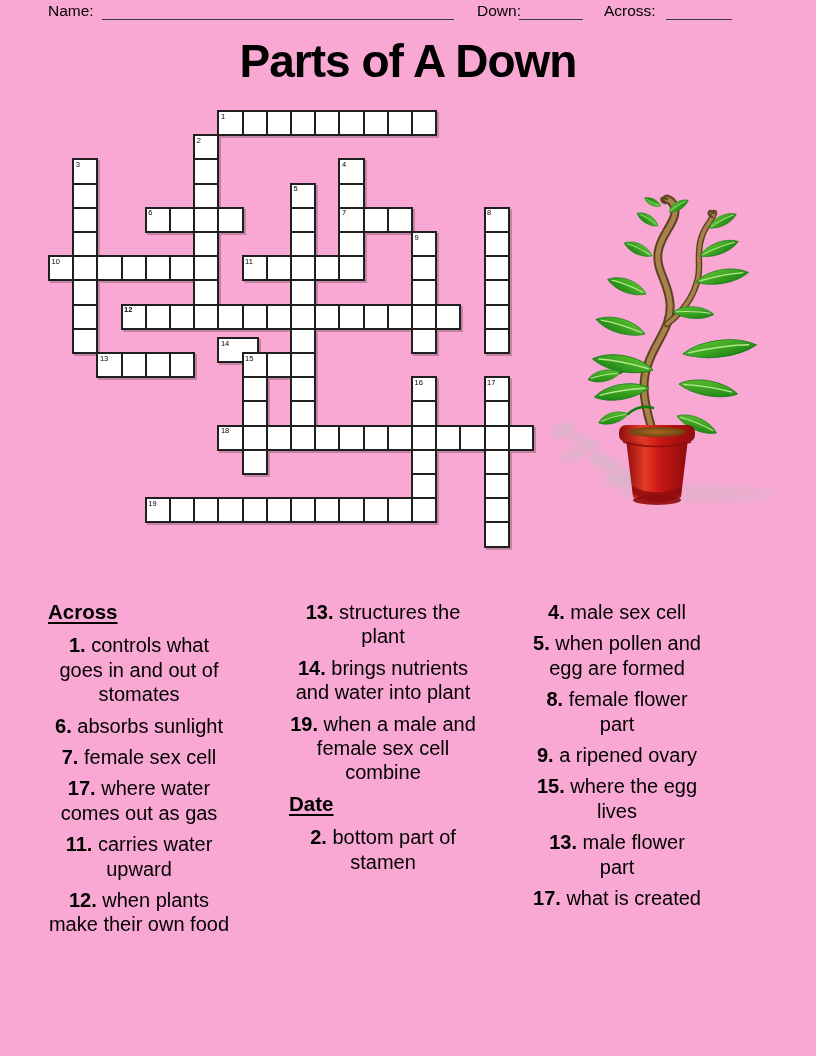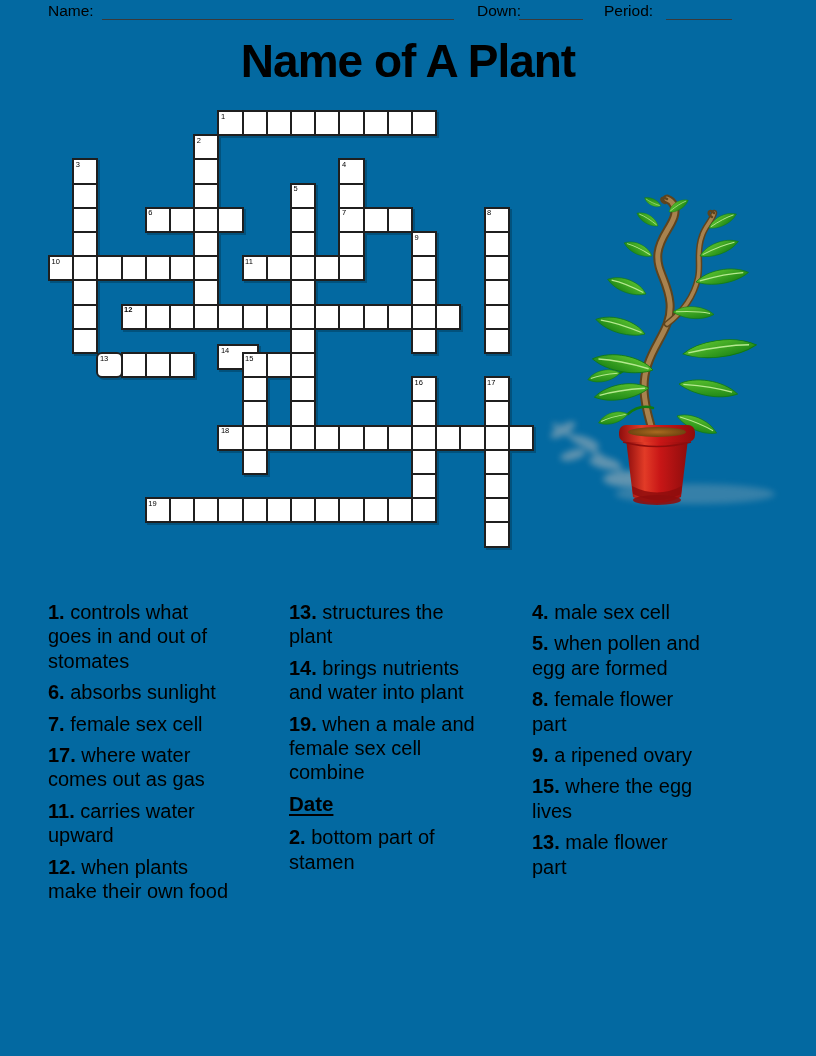--- a/index.html
+++ b/index.html
@@ -3,21 +3,21 @@
 <meta charset="utf-8">
 <style>
   :root{
     --pot-red:#c81616; --pot-red-dark:#8e0d0d; --pot-red-light:#e23b27;
     --soil-brown:#a96a1f; --soil-brown-dark:#6f4410;
     --stem-brown:#a8824e; --stem-brown-dark:#5e441e;
     --leaf-green:#66cc33; --leaf-green-dark:#117a11; --leaf-vein:#b5e98f;
     --shadow-gray:#bdbdbd; --grid-line:#1f1f1f; --text:#000000;
   }
   html,body{margin:0;padding:0;background:#ffffff;}
-  .page{position:relative;width:816px;height:1056px;background:#0369a1;overflow:hidden;
+  .page{position:relative;width:816px;height:1056px;background:#f9a8d4;overflow:hidden;
         font-family:"Liberation Sans",sans-serif;color:var(--text);}
   
   .hdr-label{position:absolute;top:2px;font-size:15.5px;}
   .hdr-line{position:absolute;top:1px;height:18px;border-bottom:1.6px solid #3a3a3a;}
   #name-label{left:48px;} #name-line{left:102px;width:352px;}
   #date-label{left:477px;} #date-line{left:519px;width:64px;}
   #period-label{left:604px;} #period-line{left:666px;width:66px;}
   
   .title{position:absolute;left:0;top:34px;width:816px;text-align:center;
          font-size:46px;font-weight:600;letter-spacing:-1px;}
@@ -30,36 +30,36 @@
         font-family:"Liberation Sans",sans-serif;}
   
   .plant{position:absolute;left:533px;top:172px;}
   
   .clue-col{position:absolute;top:600px;font-size:20px;line-height:24.4px;}
   #clue-col-1{left:48px;width:182px;}
   #clue-col-2{left:289px;width:188px;}
   #clue-col-3{left:532px;width:170px;}
   .clue-head{font-size:20.5px;font-weight:bold;text-decoration:underline;
              text-underline-offset:3px;margin:0 0 9px 0;}
-  .clue{margin:0 0 7px 0;}
+  .clue{margin:0 0 7px 0;text-align:center;}
   .clue b{font-weight:bold;}
 </style>
 </head>
 <body>
 
 <div class="page">
 
   <span class="hdr-label" id="name-label">Name:</span>
   <span class="hdr-line" id="name-line"></span>
   <span class="hdr-label" id="date-label">Down:</span>
   <span class="hdr-line" id="date-line"></span>
-  <span class="hdr-label" id="period-label">Period:</span>
+  <span class="hdr-label" id="period-label">Across:</span>
   <span class="hdr-line" id="period-line"></span>
 
-  <div class="title">Name of A Plant</div>
+  <div class="title">Parts of A Down</div>
 
   <div class="grid">
       <div class="cell" style="left: 217.4px; top: 110px;">
         <span class="cnum">1</span>
       </div>
       <div class="cell" style="left: 241.6px; top: 110px;"></div>
       <div class="cell" style="left: 265.8px; top: 110px;"></div>
       <div class="cell" style="left: 290px; top: 110px;"></div>
       <div class="cell" style="left: 314.2px; top: 110px;"></div>
       <div class="cell" style="left: 338.4px; top: 110px;"></div>
@@ -148,27 +148,27 @@
       <div class="cell" style="left: 144.8px; top: 303.6px;"></div>
       <div class="cell" style="left: 169px; top: 303.6px;"></div>
       <div class="cell" style="left: 217.4px; top: 303.6px;"></div>
       <div class="cell" style="left: 241.6px; top: 303.6px;"></div>
       <div class="cell" style="left: 265.8px; top: 303.6px;"></div>
       <div class="cell" style="left: 314.2px; top: 303.6px;"></div>
       <div class="cell" style="left: 338.4px; top: 303.6px;"></div>
       <div class="cell" style="left: 362.6px; top: 303.6px;"></div>
       <div class="cell" style="left: 386.8px; top: 303.6px;"></div>
       <div class="cell" style="left: 435.2px; top: 303.6px;"></div>
-      <div class="cell" style="left: 96.4px; top: 352px; border-radius: 6px;">
+      <div class="cell" style="left: 96.4px; top: 352px;">
         <span class="cnum">13</span>
       </div>
       <div class="cell" style="left: 120.6px; top: 352px;"></div>
       <div class="cell" style="left: 144.8px; top: 352px;"></div>
       <div class="cell" style="left: 169px; top: 352px;"></div>
-      <div class="cell" style="left: 217.4px; top: 344px; padding-left: 38px;">
+      <div class="cell" style="left: 217.4px; top: 337px; padding-left: 38px;">
         <span class="cnum">14</span>
       </div>
       <div class="cell" style="left: 241.6px; top: 352px;">
         <span class="cnum">15</span>
       </div>
       <div class="cell" style="left: 265.8px; top: 352px;"></div>
       <div class="cell" style="left: 241.6px; top: 376.2px;"></div>
       <div class="cell" style="left: 241.6px; top: 400.4px;"></div>
       <div class="cell" style="left: 241.6px; top: 424.6px;"></div>
       <div class="cell" style="left: 241.6px; top: 448.8px;"></div>
@@ -285,20 +285,21 @@
       <path d="M93,267 L100,325 Q124,337 148,325 L155,267 Z" fill="url(#potG)"></path>
       <path d="M99,314 Q124,327 149,314 L148,322 Q124,334 100,322 Z" style="fill:var(--pot-red-dark)" opacity="0.85"></path>
       <ellipse cx="124" cy="328" rx="24" ry="5" style="fill:var(--pot-red-dark)" opacity="0.9"></ellipse>
       <rect x="86" y="253" width="76" height="17" rx="7" fill="url(#potG)"></rect>
       <path d="M90,270 Q124,279 158,270" style="stroke:var(--pot-red-dark)" stroke-width="1.5" fill="none"></path>
       <ellipse cx="124" cy="260" rx="29" ry="5" fill="url(#soilG)"></ellipse>
     </g>
   </svg>
 
   <div class="clue-col" id="clue-col-1">
+      <div class="clue-head">Across</div>
       <p class="clue"><b>1.</b> controls what goes in and out of stomates</p>
       <p class="clue"><b>6.</b> absorbs sunlight</p>
       <p class="clue"><b>7.</b> female sex cell</p>
       <p class="clue"><b>17.</b> where water comes out as gas</p>
       <p class="clue"><b>11.</b> carries water upward</p>
       <p class="clue"><b>12.</b> when plants make their own food</p>
     </div>
   <div class="clue-col" id="clue-col-2">
       <p class="clue"><b>13.</b> structures the plant</p>
       <p class="clue"><b>14.</b> brings nutrients and water into plant</p>
@@ -306,15 +307,16 @@
       <div class="clue-head">Date</div>
       <p class="clue"><b>2.</b> bottom part of stamen</p>
     </div>
   <div class="clue-col" id="clue-col-3">
       <p class="clue"><b>4.</b> male sex cell</p>
       <p class="clue"><b>5.</b> when pollen and egg are formed</p>
       <p class="clue"><b>8.</b> female flower part</p>
       <p class="clue"><b>9.</b> a ripened ovary</p>
       <p class="clue"><b>15.</b> where the egg lives</p>
       <p class="clue"><b>13.</b> male flower part</p>
+      <p class="clue"><b>17.</b> what is created</p>
     </div>
 
 </div>
 
 </body></html>

